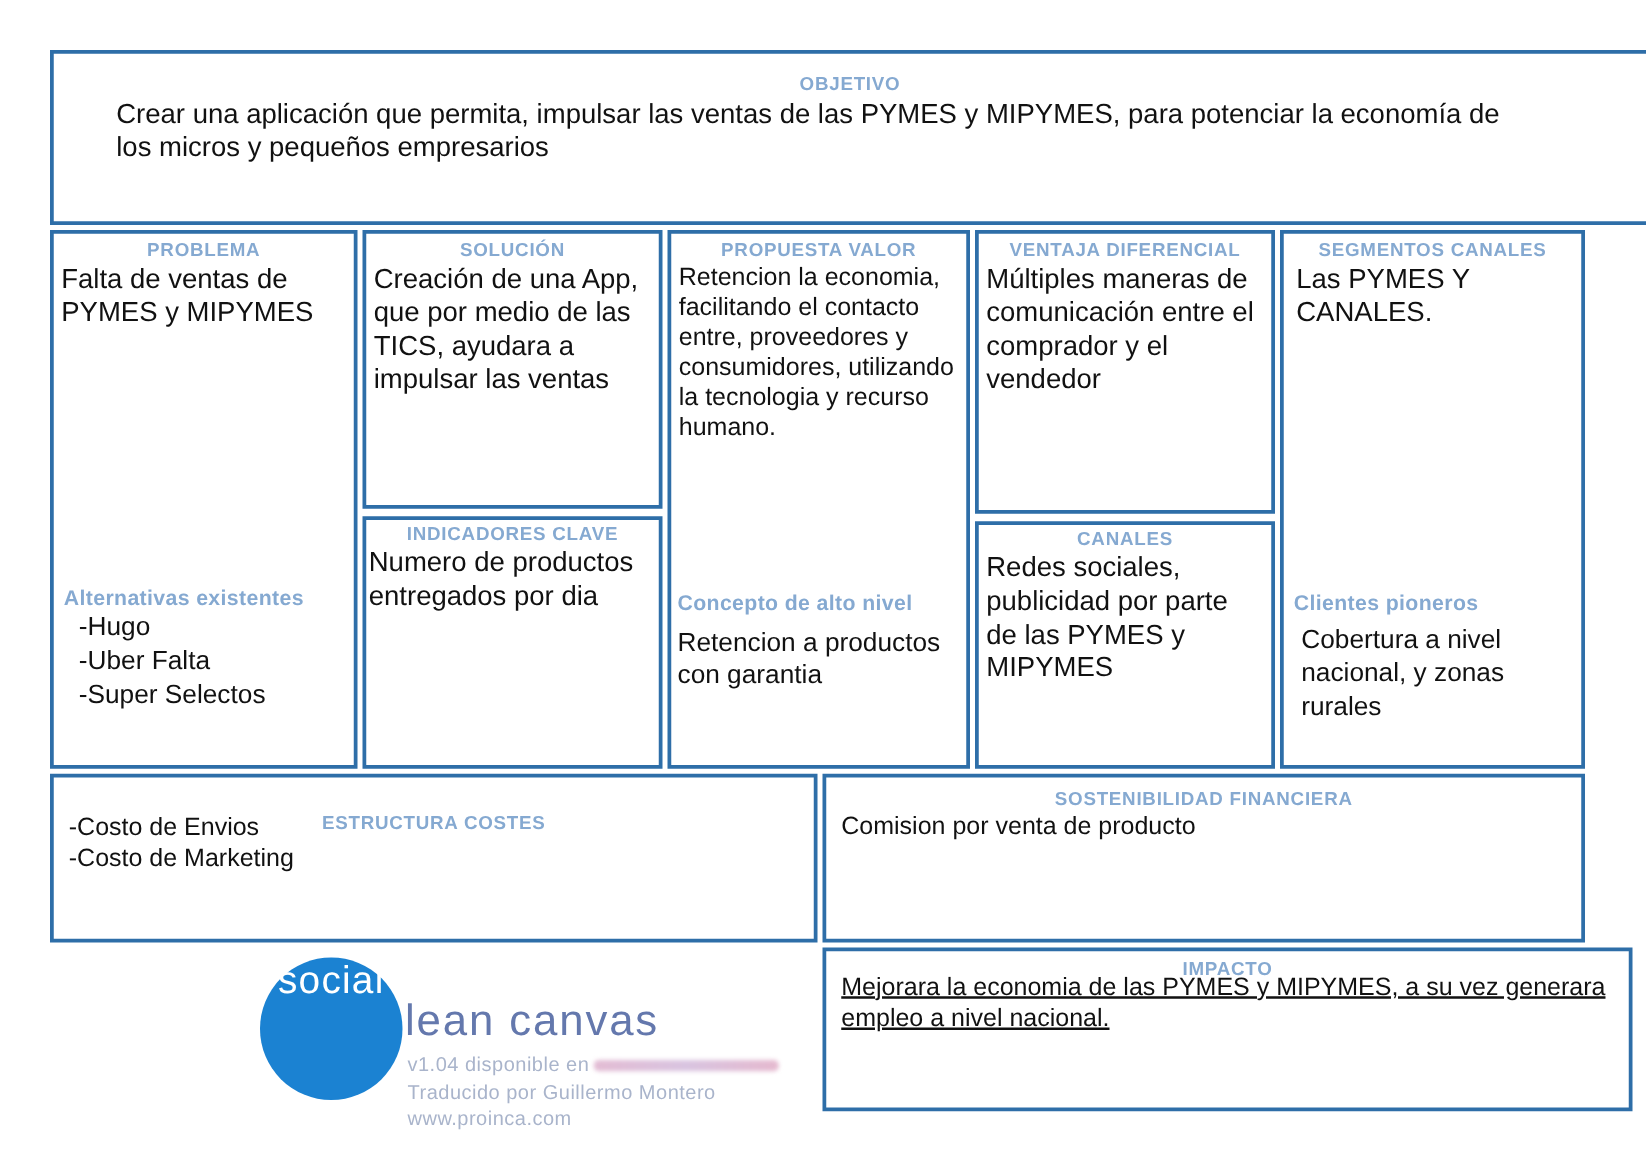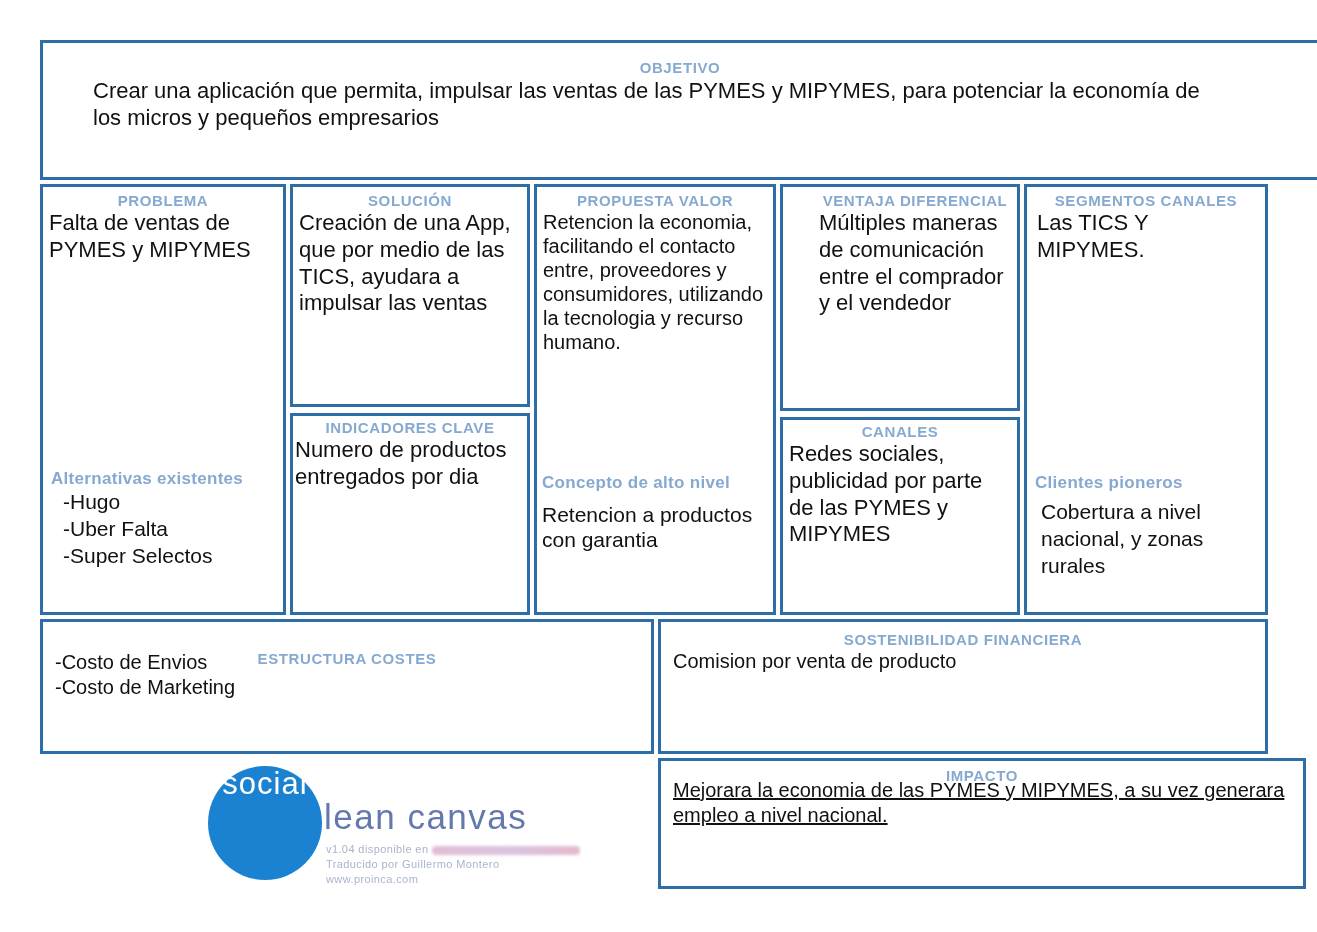--- a/index.html
+++ b/index.html
@@ -38,21 +38,21 @@
   #logo-circle{
     position:absolute;left:208px;top:766px;width:114px;height:114px;border-radius:50%;
     background:var(--logo-blue);display:flex;align-items:flex-start;justify-content:center;
   }
   #logo-circle span{color:#ffffff;font-size:31px;letter-spacing:1px;}
   #logo-wordmark{
     position:absolute;left:324px;top:797px;font-size:35px;color:var(--wordmark);
     letter-spacing:1.5px;
   }
   #logo-smallprint{
-    position:absolute;left:326px;top:842px;font-size:11px;line-height:1.35;
+    position:absolute;left:326px;top:842px;font-size:16px;line-height:1.35;
     color:var(--smallprint);letter-spacing:0.4px;
   }
   .blur-link{
     display:inline-block;width:148px;height:9px;border-radius:4px;vertical-align:middle;
     background:linear-gradient(90deg,#e3bcd4,#d9c4e0,#e5b9cf);filter:blur(1.5px);
     margin-left:4px;
   }
   .head-tight{margin-top:3px;}
 </style>
 </head>
@@ -88,33 +88,33 @@
 
   <div class="cell" style="left:534px;top:184px;width:242px;height:431px;">
     <div class="cell-head">PROPUESTA VALOR</div>
     <div class="body-text-sm">Retencion la economia, facilitando el contacto entre, proveedores y consumidores, utilizando la tecnologia y recurso humano.</div>
     <div class="sub-block" style="top:286px;padding-left:5px;">
       <div class="sub-label">Concepto de alto nivel</div>
       <div style="font-size:21px;line-height:1.2;margin-top:9px;">Retencion a productos con garantia</div>
     </div>
   </div>
 
-  <div class="cell" style="left:780px;top:184px;width:240px;height:227px;padding-left:30px;">
+  <div class="cell" style="left:780px;top:184px;width:240px;height:227px;">
     <div class="cell-head">VENTAJA DIFERENCIAL</div>
     <div class="body-text">Múltiples maneras de comunicación entre el comprador y el vendedor</div>
   </div>
 
   <div class="cell" style="left:780px;top:417px;width:240px;height:198px;">
     <div class="cell-head head-tight">CANALES</div>
     <div class="body-text">Redes sociales, publicidad por parte de las PYMES y MIPYMES</div>
   </div>
 
   <div class="cell" style="left:1024px;top:184px;width:244px;height:431px;">
     <div class="cell-head">SEGMENTOS CANALES</div>
-    <div class="body-text" style="padding-left:10px;">Las TICS Y MIPYMES.</div>
+    <div class="body-text" style="padding-left:10px;">Las PYMES Y CANALES.</div>
     <div class="sub-block" style="top:286px;">
       <div class="sub-label">Clientes pioneros</div>
       <div style="font-size:21px;line-height:1.28;margin-top:6px;padding-left:6px;">Cobertura a nivel nacional, y zonas rurales</div>
     </div>
   </div>
 
   <div class="cell" style="left:40px;top:619px;width:614px;height:135px;">
     <div class="cell-head" style="margin-top:28px;">ESTRUCTURA COSTES</div>
     <div class="bottom-body" style="margin-top:-17px;">
       <div>-Costo de Envios</div>

